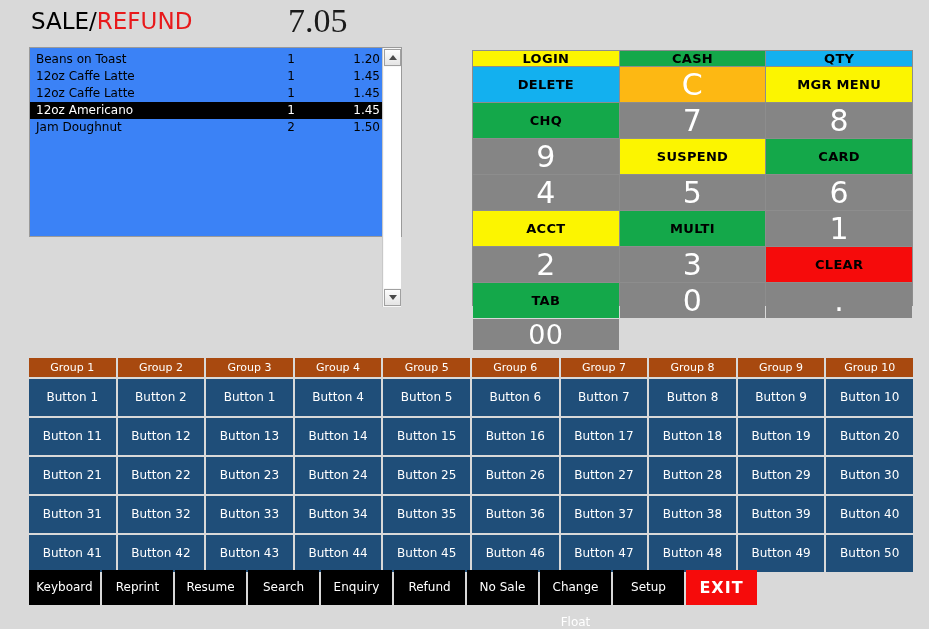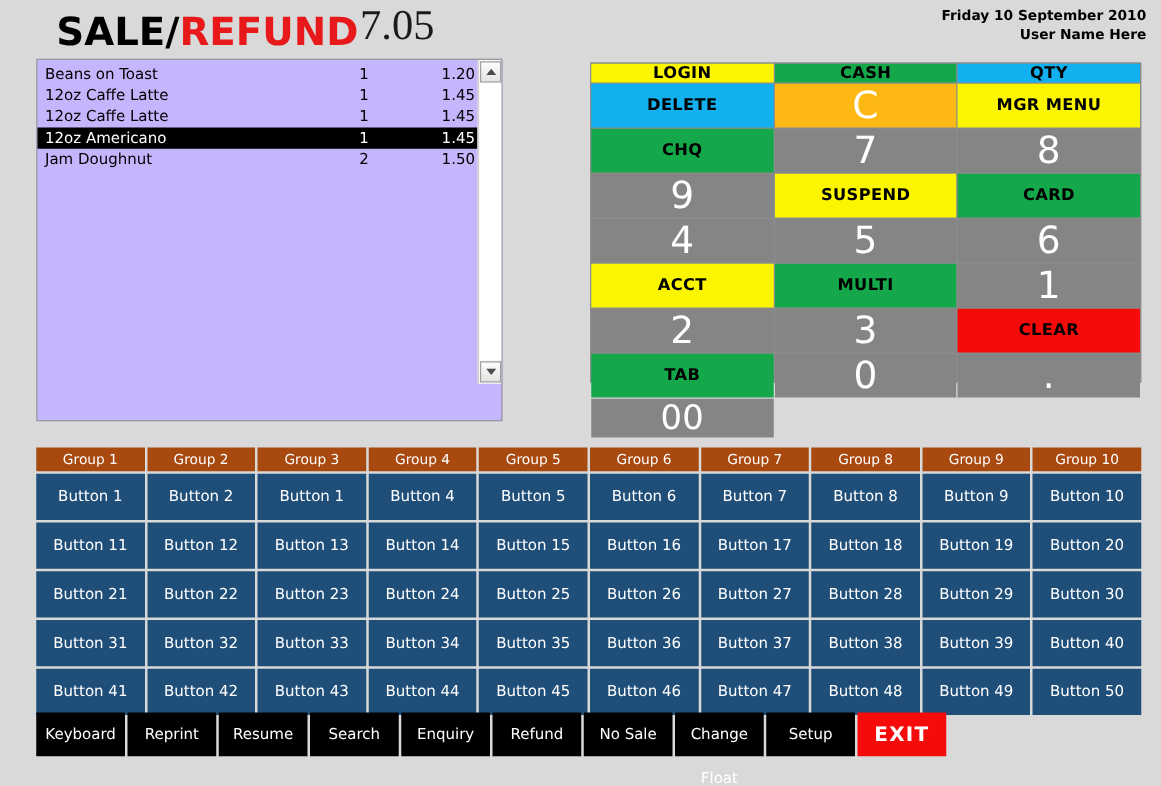--- a/index.html
+++ b/index.html
@@ -15,24 +15,24 @@
     overflow: hidden;
     font-family: "DejaVu Sans", sans-serif;
     -webkit-font-smoothing: none;
   }
 
   
   #header { position: absolute; left: 0; top: 0; width: 929px; height: 45px; }
 
   #mode-title {
     position: absolute;
-    left: 45px;
+    left: 31px;
     top: 8px;
-    font-size: 31px;
-    font-weight: bold;
+    font-size: 23px;
+    font-weight: normal;
     white-space: nowrap;
     font-family: "DejaVu Sans", sans-serif;
   }
   #mode-title .sale { color: #000000; }
   #mode-title .slash { color: #000000; }
   #mode-title .refund { color: #e8191b; }
 
   #total-amount {
     position: absolute;
     left: 288px;
@@ -53,22 +53,22 @@
     color: #000;
     line-height: 15px;
   }
 
   
   #receipt-panel {
     position: absolute;
     left: 29px;
     top: 47px;
     width: 373px;
-    height: 290px;
-    background: #c4b5fd;
+    height: 190px;
+    background: #3b82f6;
     border: 1px solid #9a9a9a;
     box-sizing: border-box;
   }
   #receipt-rows {
     position: absolute;
     left: 0; top: 0;
     width: 352px;
     padding-top: 3px;
   }
   .receipt-row {
@@ -207,24 +207,20 @@
 </head>
 <body>
 
 <div id="header">
   <div id="mode-title">
     <span class="sale">SALE</span><span class="slash">/</span><span class="refund">REFUND</span>
   </div>
 
   <div id="total-amount">7.05</div>
 
-  <div id="date-user">
-    <div>Friday 10 September  2010</div>
-    <div>User Name Here</div>
-  </div>
 </div>
 
 <div id="receipt-panel">
   <div id="receipt-rows">
       <div class="receipt-row">
         <span class="desc">Beans on Toast</span>
         <span class="qty">1</span>
         <span class="price">1.20</span>
       </div>
       <div class="receipt-row">

